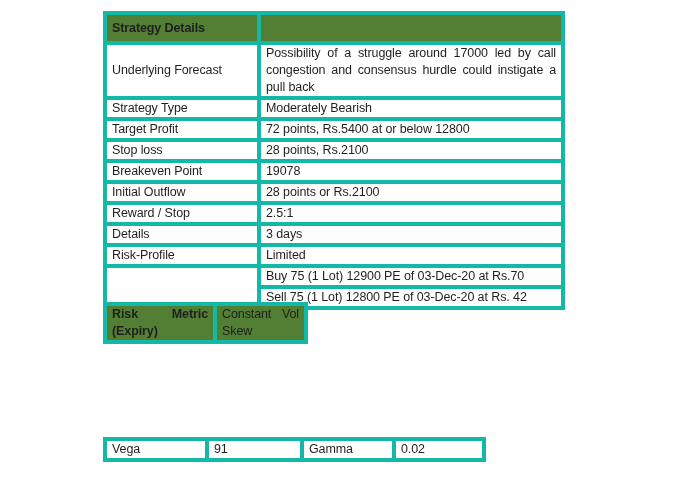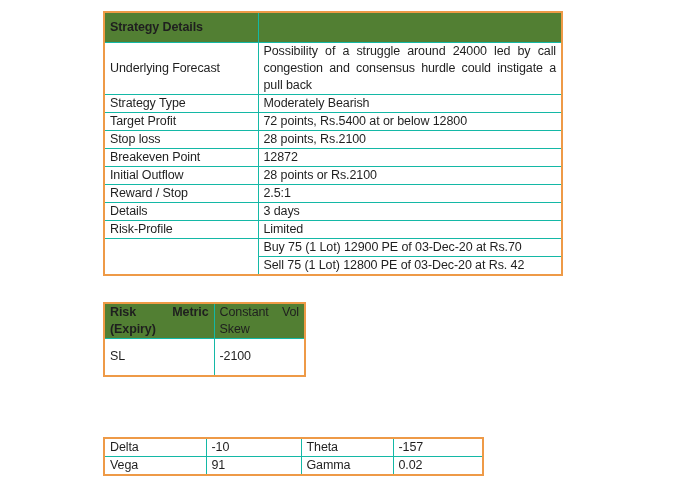--- a/index.html
+++ b/index.html
@@ -12,21 +12,21 @@
   }
   .page { position: relative; width: 697px; height: 503px; background:#fff; overflow:hidden; }
 
   table.doc-table {
     position: absolute;
     border-collapse: collapse;
     table-layout: fixed;
     border: 2px solid #ee9a47;
   }
   table.doc-table td {
-    border: 1px solid #14b8a6;
+    border: 4px solid #14b8a6;
     padding: 0 5px;
     font-size: 12.5px;
     letter-spacing: -0.1px;
     line-height: 17px;
     vertical-align: middle;
     color: #1f1f1f;
   }
   td.green {
     background: #527f33;
     color: #000;
@@ -55,37 +55,37 @@
         <col style="width:154px">
         <col style="width:304px">
       </colgroup>
     <tbody>
       <tr style="height:30px">
         <td class="green hdr-bold v-bottom">Strategy Details</td>
         <td class="green"></td>
       </tr>
       <tr style="height:52px">
         <td>Underlying Forecast</td>
-        <td class="justify">Possibility of a struggle around 24000 led by call congestion and consensus hurdle could instigate a pull back</td>
+        <td class="justify">Possibility of a struggle around 17000 led by call congestion and consensus hurdle could instigate a pull back</td>
       </tr>
       <tr style="height:18px">
         <td>Strategy Type</td>
         <td>Moderately Bearish</td>
       </tr>
       <tr style="height:18px">
         <td>Target Profit</td>
         <td>72 points, Rs.5400 at or below 12800</td>
       </tr>
       <tr style="height:18px">
         <td>Stop loss</td>
         <td>28 points, Rs.2100</td>
       </tr>
       <tr style="height:18px">
         <td>Breakeven Point</td>
-        <td>12872</td>
+        <td>19078</td>
       </tr>
       <tr style="height:18px">
         <td>Initial Outflow</td>
         <td>28 points or Rs.2100</td>
       </tr>
       <tr style="height:18px">
         <td>Reward / Stop</td>
         <td>2.5:1</td>
       </tr>
       <tr style="height:18px">
@@ -121,42 +121,32 @@
           <div>(Expiry)</div>
         </td>
         <td class="green v-top">
           <div class="jline">
             <span>Constant</span>
             <span>Vol</span>
           </div>
           <div>Skew</div>
         </td>
       </tr>
-      <tr style="height:37px">
-        <td class="v-bottom" style="padding-bottom:1px">SL</td>
-        <td class="v-top">-2100</td>
-      </tr>
     </tbody>
   </table>
 
   <table id="greeks-table" class="doc-table">
     <colgroup>
         <col style="width:102px">
         <col style="width:95px">
         <col style="width:92px">
         <col style="width:90px">
       </colgroup>
     <tbody>
       <tr style="height:17px">
-        <td>Delta</td>
-        <td>-10</td>
-        <td>Theta</td>
-        <td>-157</td>
-      </tr>
-      <tr style="height:17px">
         <td>Vega</td>
         <td>91</td>
         <td>Gamma</td>
         <td>0.02</td>
       </tr>
     </tbody>
   </table>
 
 </div>
 

